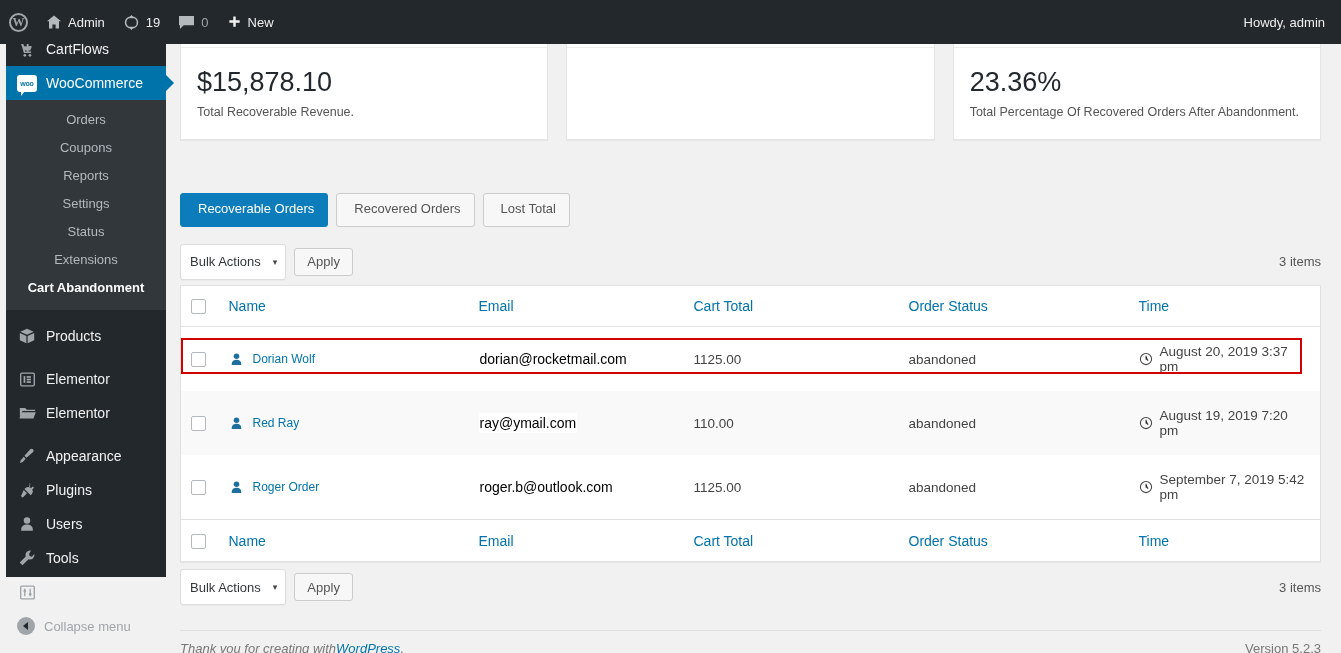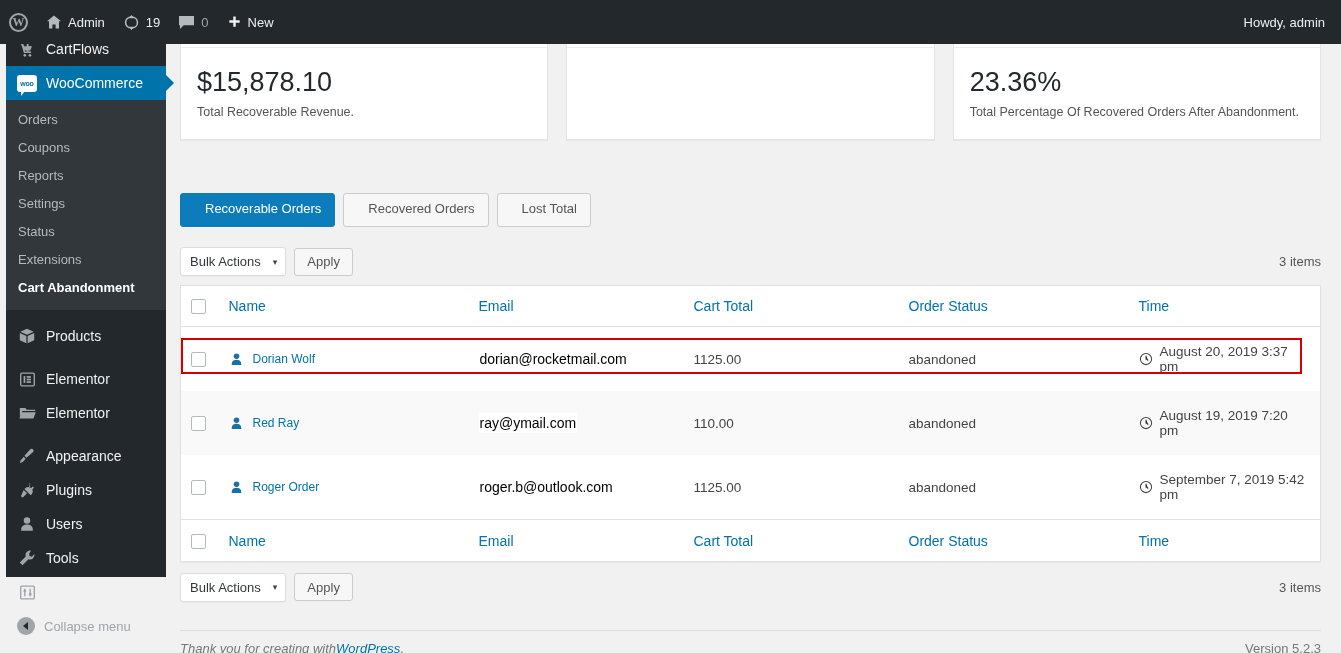--- a/index.html
+++ b/index.html
@@ -94,21 +94,21 @@
     align-items: center;
     justify-content: center;
     color: #a0a5aa;
     flex: none;
   }
   .menu-top.current .mt-icon { color: #fff; }
   .menu-top .mt-label { line-height: 1; }
 
   .menu-sep { height: 9px; }
 
-  .submenu { background: #32373c; padding: 6px 12px 8px 0; }
+  .submenu { background: #32373c; padding: 6px 12px 8px 0; text-align: center; }
   .submenu-item {
     display: block;
     padding: 6px 0 6px 12px;
     font-size: 13px;
     color: #b4b9be;
     line-height: 16px;
   }
   .submenu-item.current { color: #fff; font-weight: bold; }
 
   .collapse-row {
@@ -202,21 +202,21 @@
   .card-caption {
     margin-top: 7px;
     font-size: 12.5px;
     color: #555;
   }
 
   
   .tabs-row { margin-top: 53px; display: flex; gap: 8px; }
   .tab-btn {
     font-size: 13px;
-    padding: 6px 13px 7px 24px;
+    padding: 6px 13px 7px 17px;
     border-radius: 3px;
     border: 1px solid #ccc;
     background: #f7f7f7;
     color: #555;
     line-height: 1.4;
     cursor: pointer;
     font-family: "Liberation Sans", sans-serif;
   }
   .tab-btn.active {
     background: #0d7cbb;
@@ -227,21 +227,21 @@
   
   .tablenav {
     display: flex;
     align-items: center;
     margin-top: 20px;
     height: 30px;
   }
   .tablenav.bottom { margin-top: 10px; }
   .bulk-select {
     font-size: 13px;
-    height: 29px;
+    height: 36px;
     border: 1px solid #ddd;
     background: #fff;
     border-radius: 3px;
     color: #32373c;
     padding: 0 8px 0 9px;
     display: inline-flex;
     align-items: center;
     gap: 12px;
     cursor: pointer;
     box-shadow: 0 1px 0 rgba(0,0,0,.03);

